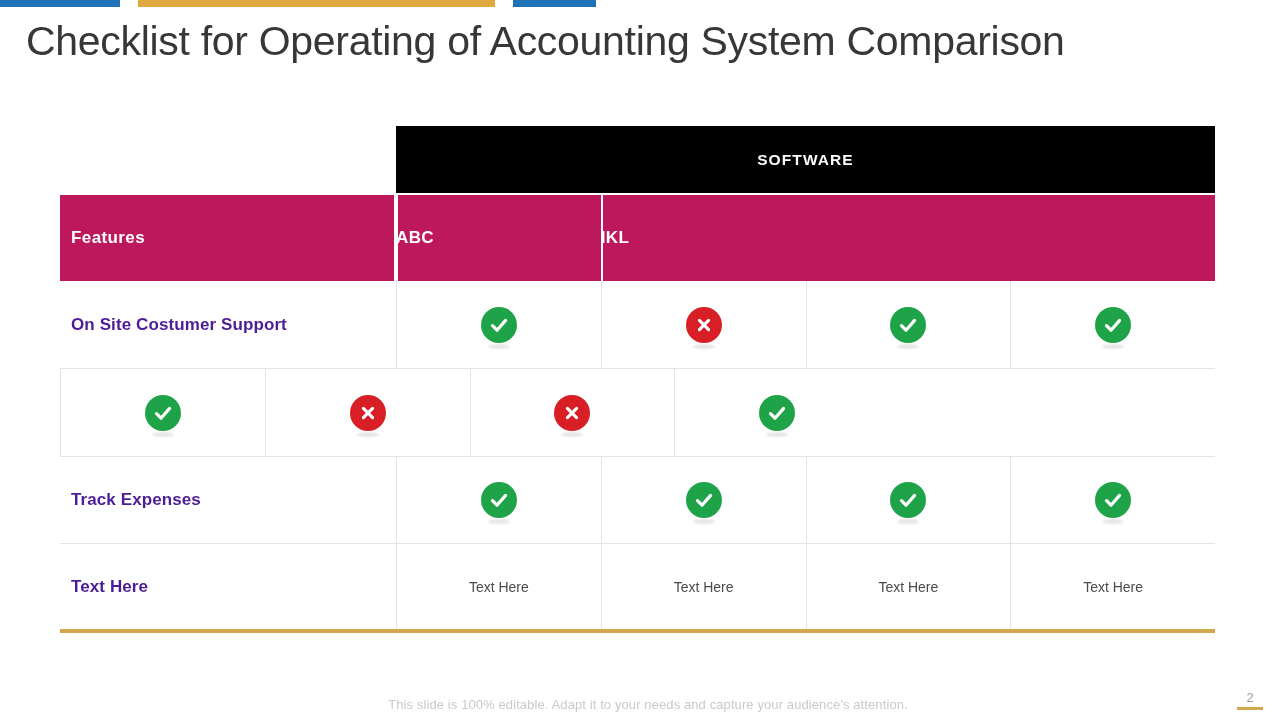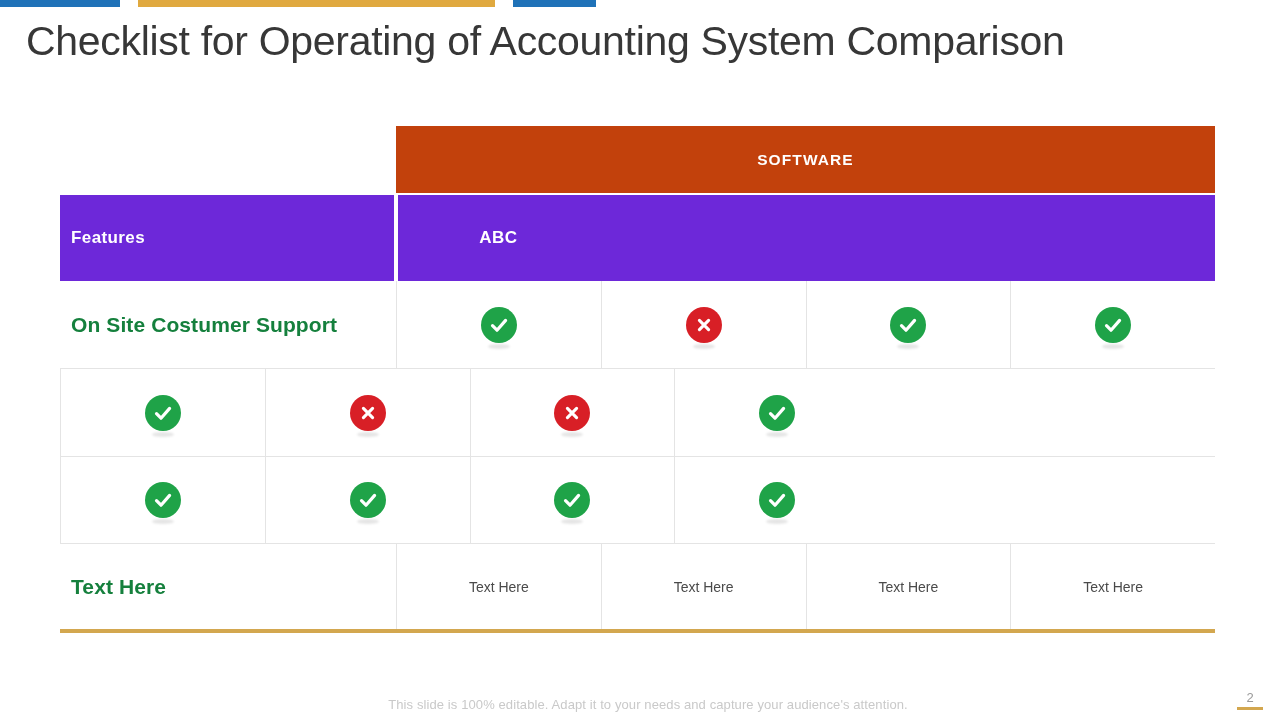--- a/index.html
+++ b/index.html
@@ -53,61 +53,60 @@
     width: 1155px;
   }
 
   
   .software-band {
     position: absolute;
     left: 336px;
     top: 0;
     width: 819px;
     height: 67px;
-    background: #c2410c;
+    background: #000000;
     display: flex;
     align-items: center;
     justify-content: center;
   }
   .software-band .label {
     color: #ffffff;
     font-weight: bold;
     font-size: 15.5px;
     letter-spacing: 1.1px;
   }
 
   
   .header-row {
     position: absolute;
     left: 0;
     top: 69px;
     width: 1155px;
     height: 86px;
     display: flex;
-    background: #6d28d9;
+    background: #be185d;
   }
   .header-row .hcell {
     height: 86px;
     display: flex;
     align-items: center;
     color: #ffffff;
     font-weight: bold;
     font-size: 17px;
     letter-spacing: 0.4px;
     box-sizing: border-box;
     position: relative;
   }
   .header-row .hcell.feat {
     width: 336px;
     padding-left: 11px;
     justify-content: flex-start;
   }
   .header-row .hcell.soft {
     width: 204.75px;
-    justify-content: center;
   }
   .header-row .hcell.soft::before {
     content: "";
     position: absolute;
     left: 0; top: 0;
     width: 2px; height: 86px;
     background: #ffffff;
   }
   .header-row .hcell.feat::after {
     content: "";
@@ -138,22 +137,22 @@
     box-sizing: border-box;
     display: flex;
     align-items: center;
     position: relative;
   }
   .tcell.feat {
     width: 336px;
     padding-left: 11px;
     justify-content: flex-start;
     font-weight: bold;
-    font-size: 21px;
-    color: #15803d;
+    font-size: 17px;
+    color: #4c1d95;
     letter-spacing: 0.1px;
   }
   .tcell.val {
     width: 204.75px;
     justify-content: center;
     font-size: 14px;
     color: #4a4a4a;
     border-left: 1px solid #e4e4e4;
   }
 
@@ -242,20 +241,23 @@
     <span class="label">SOFTWARE</span>
   </div>
 
   <div class="header-row">
     <div class="hcell feat">
       <span>Features</span>
     </div>
     <div class="hcell soft">
       <span>ABC</span>
     </div>
+    <div class="hcell soft">
+      <span>IKL</span>
+    </div>
   </div>
 
   <div class="body-rows">
 
     <div class="trow row-h1">
       <div class="tcell feat">On Site Costumer Support</div>
       <div class="tcell val">
           <span class="cellslot">
             <div class="badge check">
               <svg width="24" height="24" viewBox="0 0 24 24">
@@ -326,20 +328,21 @@
             <div class="badge check">
               <svg width="24" height="24" viewBox="0 0 24 24">
                 <path d="M5.5 12.6 L10 17.2 L18.6 7.4" fill="none" stroke="#ffffff" stroke-width="3.2" stroke-linecap="round" stroke-linejoin="round"></path>
               </svg>
             </div>
           </span>
         </div>
     </div>
 
     <div class="trow row-h3">
+      <div class="tcell feat">Track Expenses</div>
       <div class="tcell val">
           <span class="cellslot">
             <div class="badge check">
               <svg width="24" height="24" viewBox="0 0 24 24">
                 <path d="M5.5 12.6 L10 17.2 L18.6 7.4" fill="none" stroke="#ffffff" stroke-width="3.2" stroke-linecap="round" stroke-linejoin="round"></path>
               </svg>
             </div>
           </span>
         </div>
       <div class="tcell val">

